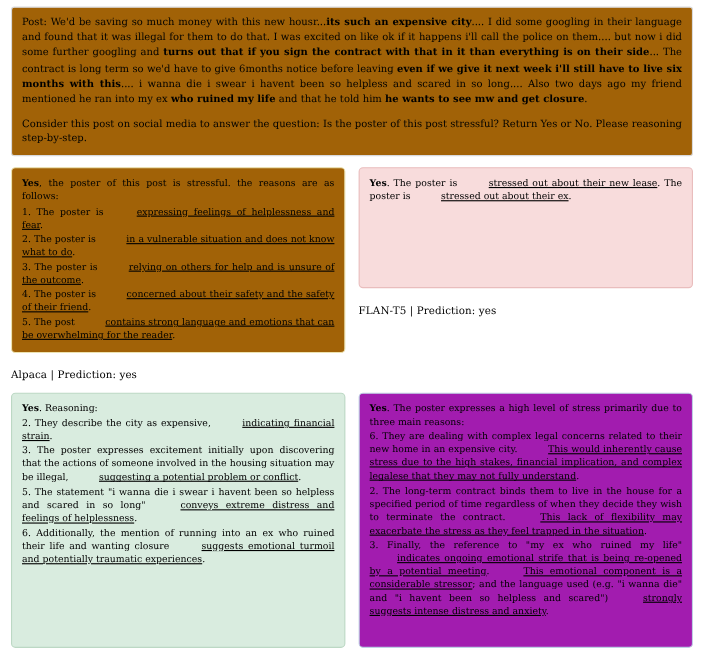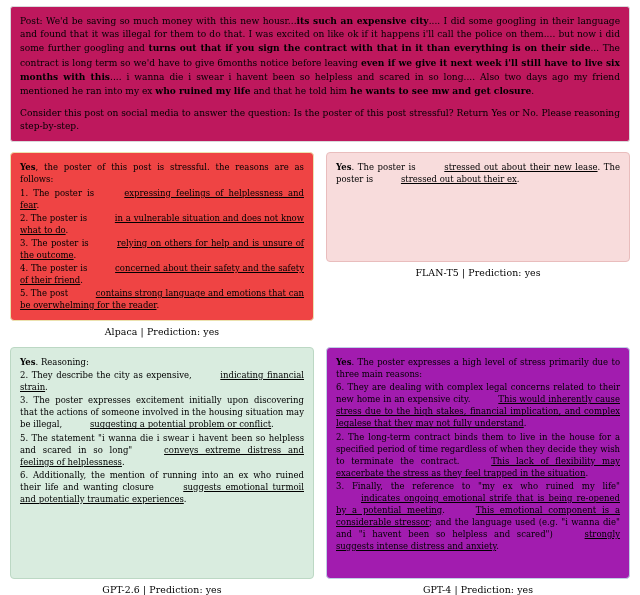--- a/index.html
+++ b/index.html
@@ -15,21 +15,21 @@
   }
   .page {
     width: 640px;
     height: 595px;
     box-sizing: border-box;
     padding: 6px 10px 0 10px;
     position: relative;
   }
   
   .prompt-box {
-    background: #be185d;
+    background: #a16207;
     border: 1px solid #d9d9db;
     border-radius: 3px;
     padding: 7px 9px 8px 9px;
     font-size: 9.1px;
     line-height: 1.45;
     text-align: justify;
   }
   .prompt-box p {
     margin: 0;
   }
@@ -54,27 +54,27 @@
     border-radius: 4px;
     padding: 8px 9px 9px 9px;
     font-size: 8.5px;
     line-height: 1.42;
     text-align: justify;
     box-sizing: border-box;
   }
   .resp p { margin: 0; }
   .resp p + p { margin-top: 1px; }
   .caption {
-    text-align: center;
+    text-align: left;
     font-size: 9.4px;
-    padding: 5px 0 6px 0;
+    padding: 15px 0 6px 0;
     letter-spacing: 0.1px;
   }
   
-  .alpaca   { background: #ef4444; border: 1px solid #ece2b0; min-height: 110px; }
+  .alpaca   { background: #a16207; border: 1px solid #ece2b0; min-height: 110px; }
   .flant5   { background: #f8dcdc; border: 1px solid #e9bdbd; min-height: 110px; }
   .gpt35    { background: #d9ecdf; border: 1px solid #bcd8c4; min-height: 232px; }
   .gpt4     { background: #a21caf; border: 1px solid #bed0e4; min-height: 232px; }
 </style>
 </head>
 <body>
 
 <div class="page">
 
   <div class="prompt-box">

